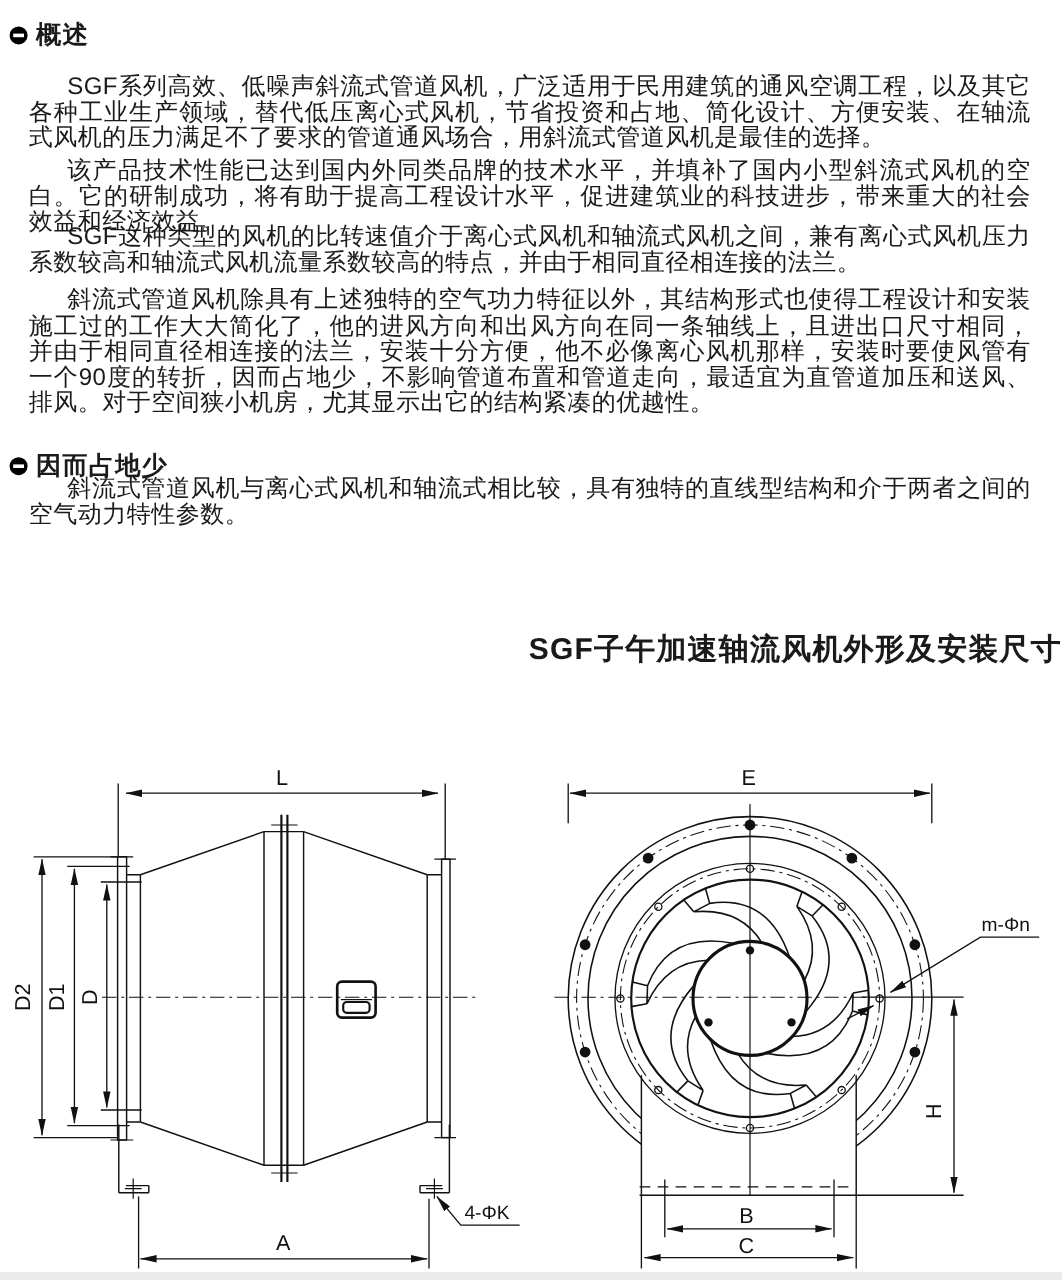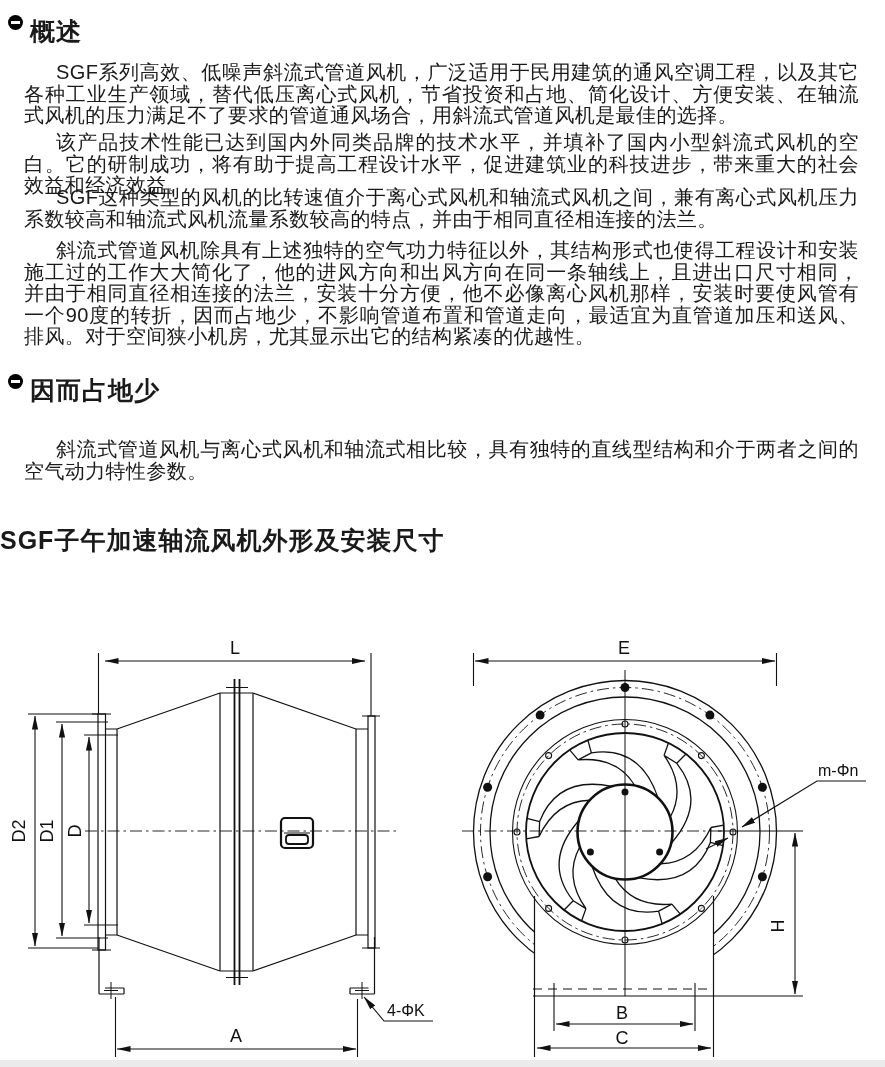--- a/index.html
+++ b/index.html
@@ -1,24 +1,24 @@
 <!DOCTYPE html>
 <html><head>
 <meta charset="utf-8">
 <style>
   html,body{margin:0;padding:0}
   body{width:885px;height:1067px;background:#fff;color:#1a1a1a;
        font-family:"Liberation Sans","DejaVu Sans",sans-serif;position:relative;overflow:hidden}
-  .sec-heading{position:absolute;left:8px;margin:0;font-size:25px;font-weight:bold;
-       display:flex;gap:7px;letter-spacing:1px}
+  .sec-heading{position:absolute;left:8px;margin:0;font-size:21px;font-weight:bold;
+       display:flex;align-items:center;gap:7px;letter-spacing:1px}
   .bullet{width:15px;height:15px;border-radius:50%;background:#000;position:relative;flex:0 0 auto}
   .bullet::after{content:"";position:absolute;left:3px;right:3px;top:6px;height:3px;background:#fff}
   .para{position:absolute;left:8px;right:10px;margin:16px;font-size:20px;line-height:21.5px;
        text-align:justify;text-align-last:left;text-indent:32px;letter-spacing:.4px}
-  .fig-title{position:absolute;top:524px;left:0;width:100%;text-align:left;
+  .fig-title{position:absolute;top:524px;left:0;width:100%;text-align:right;
        font-size:25px;font-weight:bold;letter-spacing:1px}
   .drawing{position:absolute;left:0;top:0}
   .ln{stroke:#111;fill:none;stroke-width:1.2}
   .thin{stroke-width:1}
   .dd{stroke-dasharray:12 4 2.5 4;stroke-width:.9}
   .dash{stroke-dasharray:9 6}
   .dim{stroke:#111;fill:none;stroke-width:1.1}
   text{fill:#111;font-family:"Liberation Sans","DejaVu Sans",sans-serif}
   .dimlbl{font-size:18px}
   .smlbl{font-size:16px}
@@ -33,21 +33,21 @@
 </h2>
 <p class="para" style="top:46px">SGF系列高效、低噪声斜流式管道风机，广泛适用于民用建筑的通风空调工程，以及其它各种工业生产领域，替代低压离心式风机，节省投资和占地、简化设计、方便安装、在轴流式风机的压力满足不了要求的管道通风场合，用斜流式管道风机是最佳的选择。</p>
 <p class="para" style="top:116px">该产品技术性能已达到国内外同类品牌的技术水平，并填补了国内小型斜流式风机的空白。它的研制成功，将有助于提高工程设计水平，促进建筑业的科技进步，带来重大的社会效益和经济效益。</p>
 <p class="para" style="top:171px">SGF这种类型的风机的比转速值介于离心式风机和轴流式风机之间，兼有离心式风机压力系数较高和轴流式风机流量系数较高的特点，并由于相同直径相连接的法兰。</p>
 <p class="para" style="top:224px">斜流式管道风机除具有上述独特的空气功力特征以外，其结构形式也使得工程设计和安装施工过的工作大大简化了，他的进风方向和出风方向在同一条轴线上，且进出口尺寸相同，并由于相同直径相连接的法兰，安装十分方便，他不必像离心风机那样，安装时要使风管有一个90度的转折，因而占地少，不影响管道布置和管道走向，最适宜为直管道加压和送风、排风。对于空间狭小机房，尤其显示出它的结构紧凑的优越性。</p>
 
 <h2 class="sec-heading" style="top:374px">
   <span class="bullet"></span>
   <span>因而占地少</span>
 </h2>
-<p class="para" style="top:423px">斜流式管道风机与离心式风机和轴流式相比较，具有独特的直线型结构和介于两者之间的空气动力特性参数。</p>
+<p class="para" style="top:381px">斜流式管道风机与离心式风机和轴流式相比较，具有独特的直线型结构和介于两者之间的空气动力特性参数。</p>
 
 <div class="fig-title">SGF子午加速轴流风机外形及安装尺寸</div>
 
 <svg class="drawing" width="885" height="1067" viewBox="0 0 885 1067">
   <defs>
     <marker id="arr" viewBox="0 0 14 8" refX="13.5" refY="4" markerWidth="14" markerHeight="8" orient="auto-start-reverse" markerUnits="userSpaceOnUse">
       <path d="M0 0.9 L14 4 L0 7.1 Z" fill="#111"></path>
     </marker>
     <path id="fanblade" d="M617.5 746.3 L614.7 733.5 M632.5 746.3 L635.3 733.5 M617.5 746.3 L632.5 746.3
                            M617.5 746.3 Q653.5 761.5 655.5 795.6 M632.5 746.3 Q679.2 762.7 670.2 817.3"></path>

